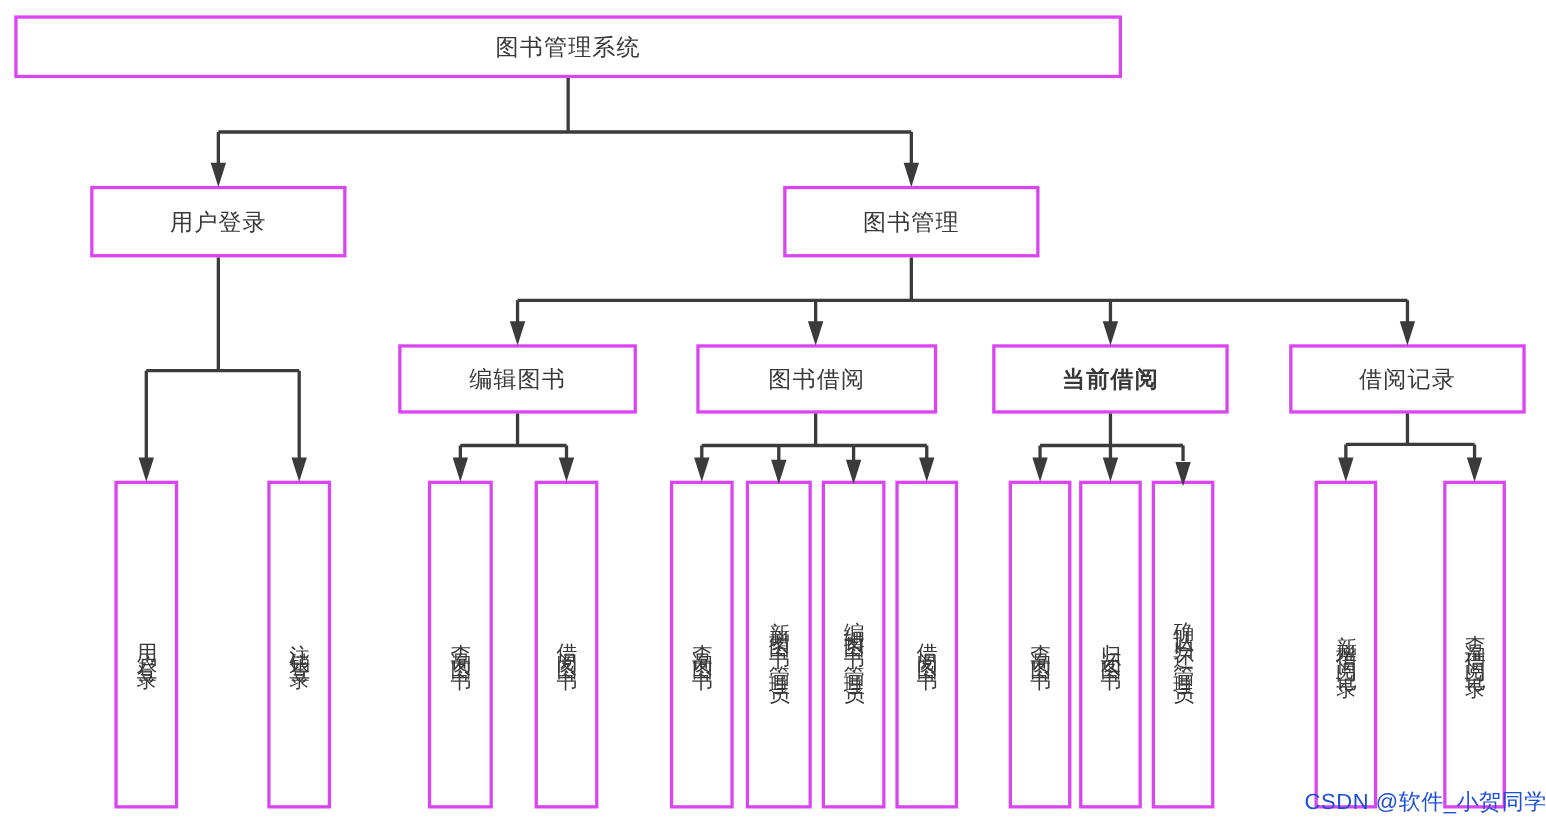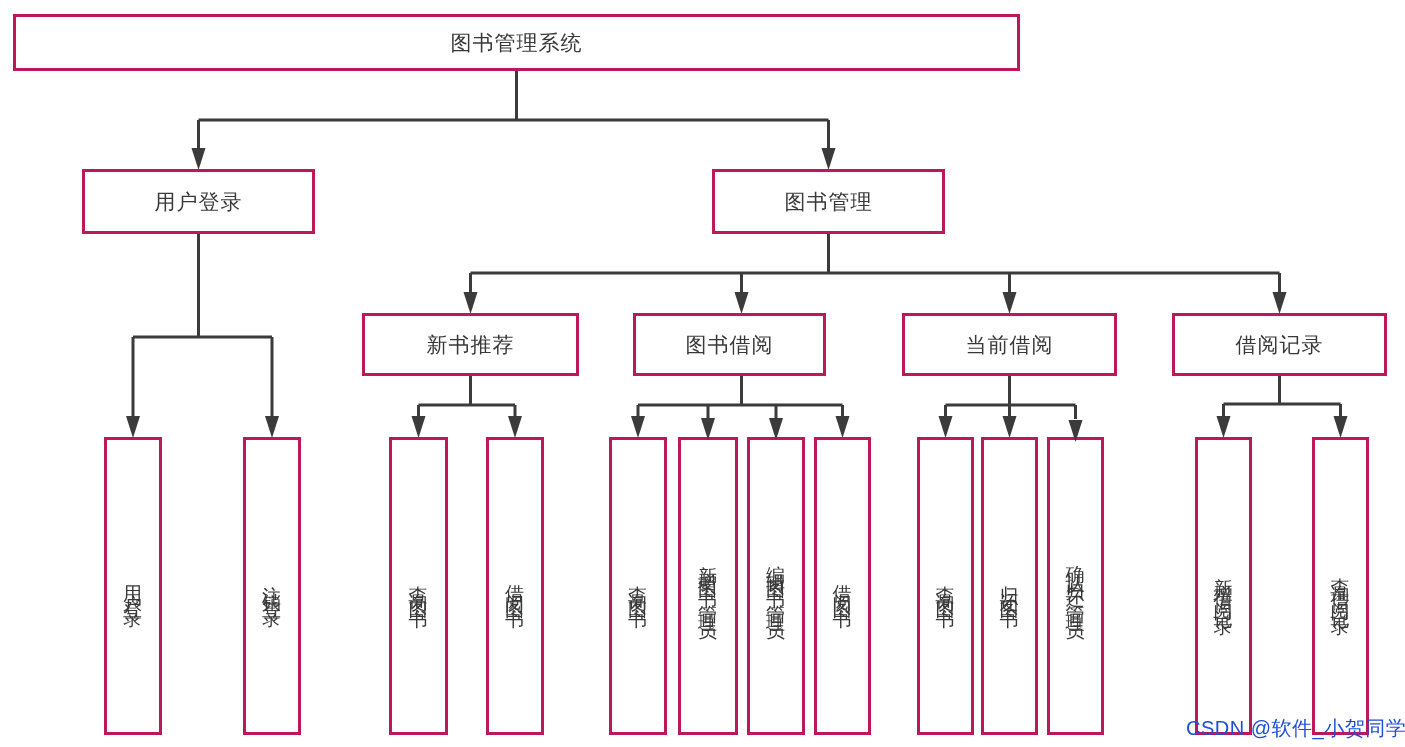--- a/index.html
+++ b/index.html
@@ -12,21 +12,21 @@
     width: 1405px;
     height: 747px;
     background: #ffffff;
     font-family: "Liberation Sans", "DejaVu Sans", sans-serif;
     overflow: hidden;
   }
   .node {
     position: absolute;
     box-sizing: border-box;
     background: #ffffff;
-    border: 3px solid #be185d;
+    border: 3px solid #d946ef;
     display: flex;
     align-items: center;
     justify-content: center;
     z-index: 1;
   }
   .node .hlabel {
     font-size: 21px;
     letter-spacing: 1px;
     color: #383838;
     white-space: nowrap;
@@ -79,26 +79,26 @@
   </div>
 
   <div class="node" style="left:82px; top:169px; width:233px; height:65px;">
     <span class="hlabel">用户登录</span>
   </div>
   <div class="node" style="left:712px; top:169px; width:233px; height:65px;align-items:center;">
     <span class="hlabel">图书管理</span>
   </div>
 
   <div class="node" style="left:362px; top:313px; width:217px; height:63px;">
-    <span class="hlabel">新书推荐</span>
+    <span class="hlabel">编辑图书</span>
   </div>
-  <div class="node" style="left:633px; top:313px; width:193px; height:63px;">
+  <div class="node" style="left:633px; top:313px; width:219px; height:63px;">
     <span class="hlabel">图书借阅</span>
   </div>
-  <div class="node" style="left:902px; top:313px; width:215px; height:63px;">
+  <div class="node" style="left:902px; top:313px; width:215px; height:63px;font-weight:bold;">
     <span class="hlabel">当前借阅</span>
   </div>
   <div class="node" style="left:1172px; top:313px; width:215px; height:63px;">
     <span class="hlabel">借阅记录</span>
   </div>
 
   <div class="node v" style="left:104px; top:437px; width:58px; height:298px;">
     <span class="vlabel">用户登录</span>
   </div>
   <div class="node v" style="left:243px; top:437px; width:58px; height:298px;">

